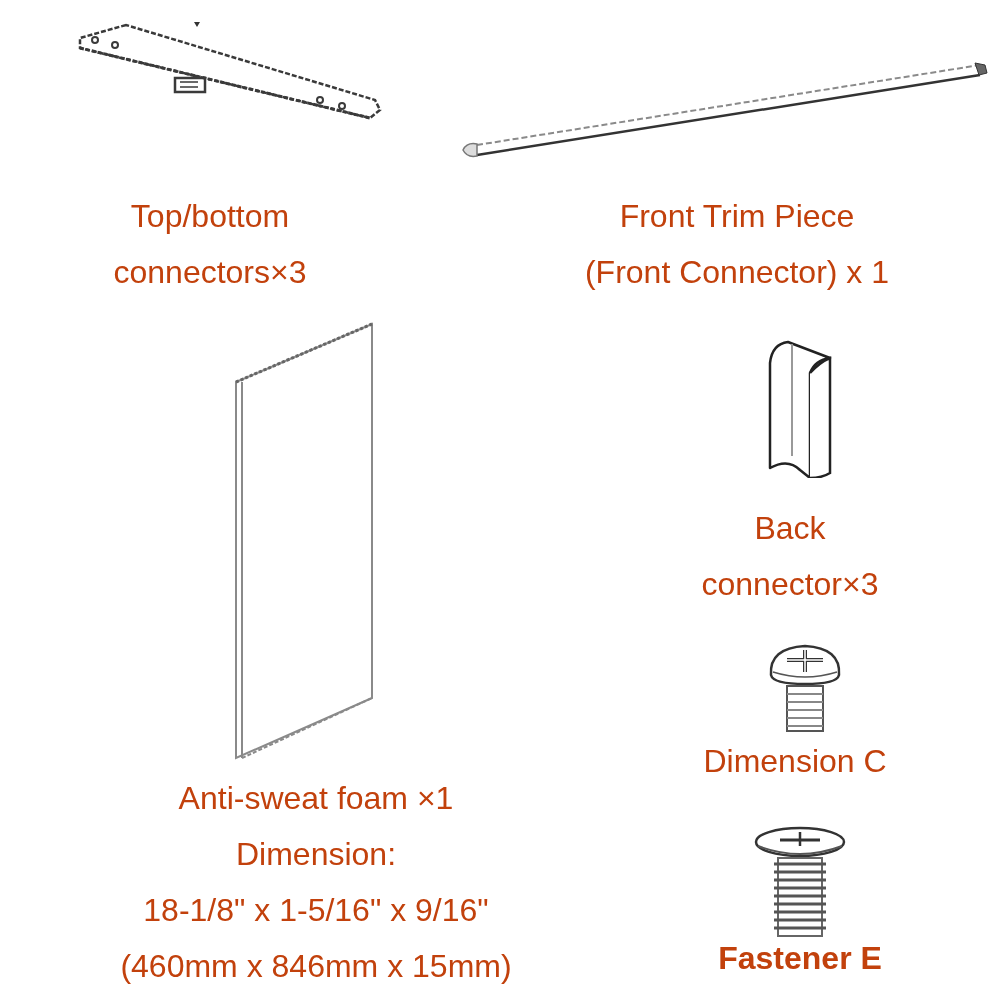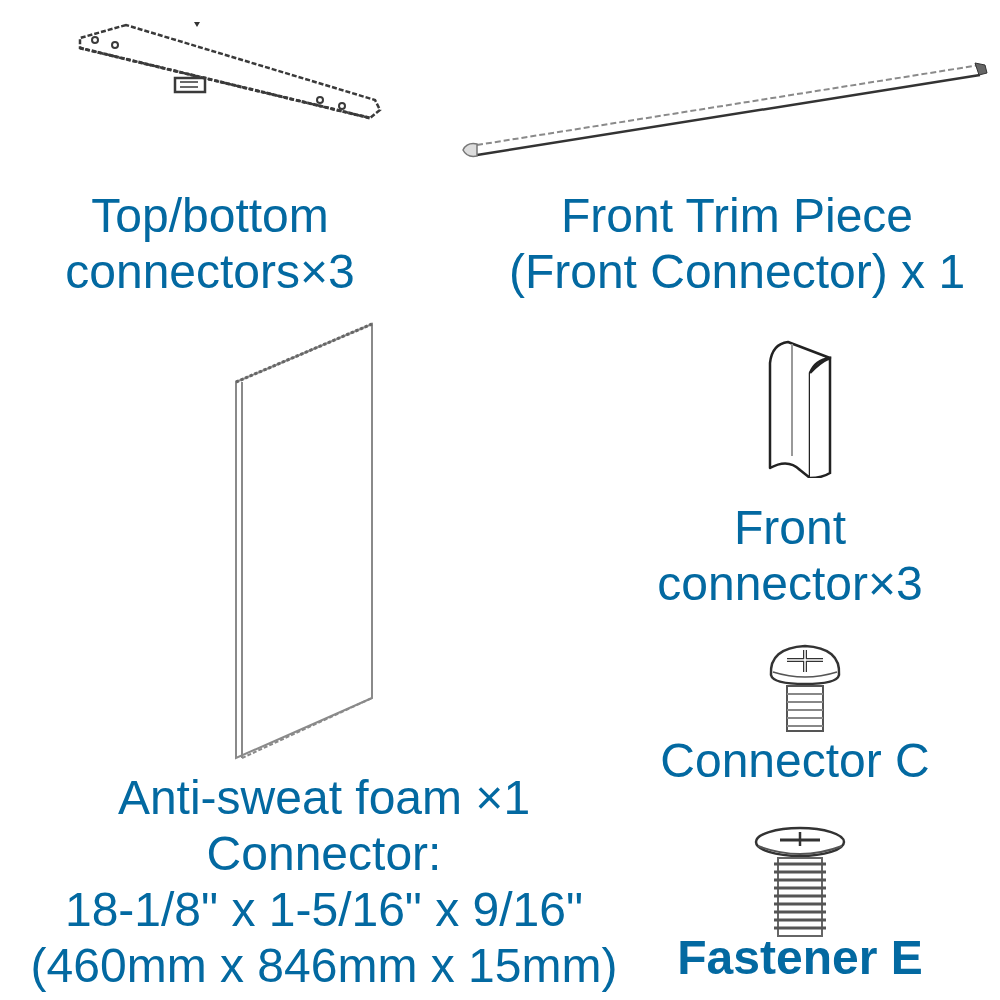--- a/index.html
+++ b/index.html
@@ -1,18 +1,18 @@
 <!DOCTYPE html>
 <html><head>
   <meta charset="utf-8">
   <style>
     html, body { margin: 0; padding: 0; background: #ffffff; }
     body { width: 1000px; height: 1000px; position: relative; overflow: hidden;
            font-family: "Liberation Sans", sans-serif; color: #222222; }
-    .label { position: absolute; text-align: center; font-size: 48px; line-height: 56px; color: #0369a1; white-space: nowrap; }
+    .label { position: absolute; text-align: center; font-size: 32px; line-height: 56px; color: #c2410c; white-space: nowrap; }
     .art { position: absolute; }
     svg { display: block; }
   </style>
 </head>
 <body>
 
 <div class="art" style="left:70px;top:10px;">
   <svg width="320" height="150" viewBox="0 0 320 150">
     <polygon points="56,15 10,28 10,38 300,108 310,100 305,90" fill="none" stroke="#3a3a3a" stroke-width="2.5" stroke-dasharray="5,2"></polygon>
     <line x1="10" y1="38" x2="300" y2="108" stroke="#3a3a3a" stroke-width="3" stroke-dasharray="4,2"></line>
@@ -56,52 +56,52 @@
 
 <div class="art" style="left:760px;top:338px;">
   <svg width="80" height="140" viewBox="0 0 80 140">
     <path d="M10 130 L10 25 Q12 6 28 4 L70 20 Q55 22 50 35 L50 140 L40 132 Q28 120 10 130 Z" fill="#fff" stroke="#222" stroke-width="2.5" stroke-linejoin="round"></path>
     <line x1="32" y1="6" x2="32" y2="118" stroke="#999" stroke-width="2"></line>
     <path d="M50 35 Q60 24 70 20 L70 135 Q62 140 50 140" fill="#fff" stroke="#222" stroke-width="2.5"></path>
   </svg>
 </div>
 
 <div class="label" style="left:640px;top:500px;width:300px;">
-  <div>Front</div>
+  <div>Back</div>
   <div>connector×3</div>
 </div>
 
 <div class="art" style="left:765px;top:640px;">
   <svg width="80" height="95" viewBox="0 0 80 95">
     <path d="M6 35 Q4 8 40 6 Q76 8 74 35 Q72 44 40 44 Q8 44 6 35 Z" fill="#fff" stroke="#333" stroke-width="2.5"></path>
     <path d="M8 32 Q40 42 72 32" fill="none" stroke="#555" stroke-width="1.5"></path>
     <path d="M22 20 h36 M40 10 v22" stroke="#333" stroke-width="4"></path>
     <path d="M22 20 h36 M40 10 v22" stroke="#fff" stroke-width="1.5"></path>
     <rect x="22" y="46" width="36" height="45" fill="#fff" stroke="#555" stroke-width="2"></rect>
     <path d="M22 54 h36 M22 62 h36 M22 70 h36 M22 78 h36 M22 86 h36" stroke="#888" stroke-width="2"></path>
   </svg>
 </div>
 
 <div class="label" style="left:655px;top:733px;width:280px;">
-  <div>Connector C</div>
+  <div>Dimension C</div>
 </div>
 
 <div class="art" style="left:750px;top:822px;">
   <svg width="100" height="115" viewBox="0 0 100 115">
     <ellipse cx="50" cy="20" rx="44" ry="14" fill="#fff" stroke="#333" stroke-width="2.5"></ellipse>
     <path d="M8 24 Q50 40 92 24" fill="none" stroke="#555" stroke-width="2"></path>
     <path d="M30 18 h40" stroke="#333" stroke-width="3"></path>
     <path d="M50 10 v14" stroke="#333" stroke-width="2.5"></path>
     <rect x="28" y="36" width="44" height="78" fill="#fff" stroke="#666" stroke-width="2"></rect>
     <path d="M24 42 h52 M24 50 h52 M24 58 h52 M24 66 h52 M24 74 h52 M24 82 h52 M24 90 h52 M24 98 h52 M24 106 h52" stroke="#555" stroke-width="3"></path>
   </svg>
 </div>
 
-<div class="label" style="left:24px;top:770px;width:600px;">
+<div class="label" style="left:16px;top:770px;width:600px;">
   <div>Anti-sweat foam ×1</div>
-  <div>Connector:</div>
+  <div>Dimension:</div>
   <div>18-1/8" x 1-5/16" x 9/16"</div>
   <div>(460mm x 846mm x 15mm)</div>
 </div>
 
 <div class="label" style="left:660px;top:930px;width:280px;font-weight:bold;">
   <div>Fastener E</div>
 </div>
 
 </body></html>

